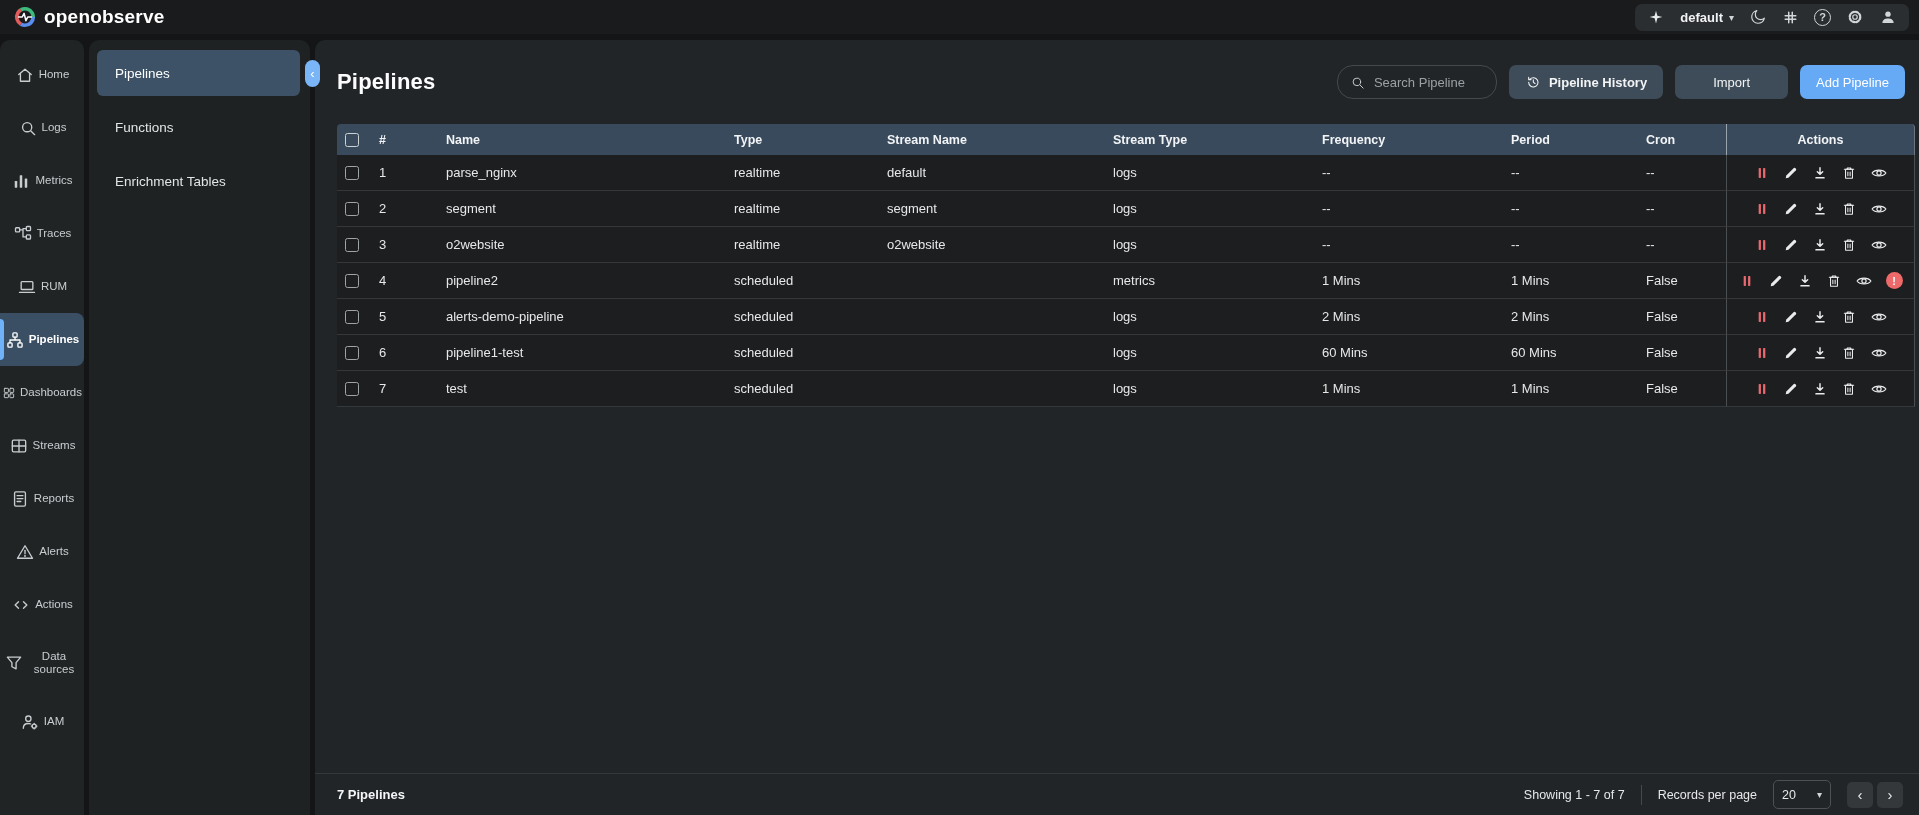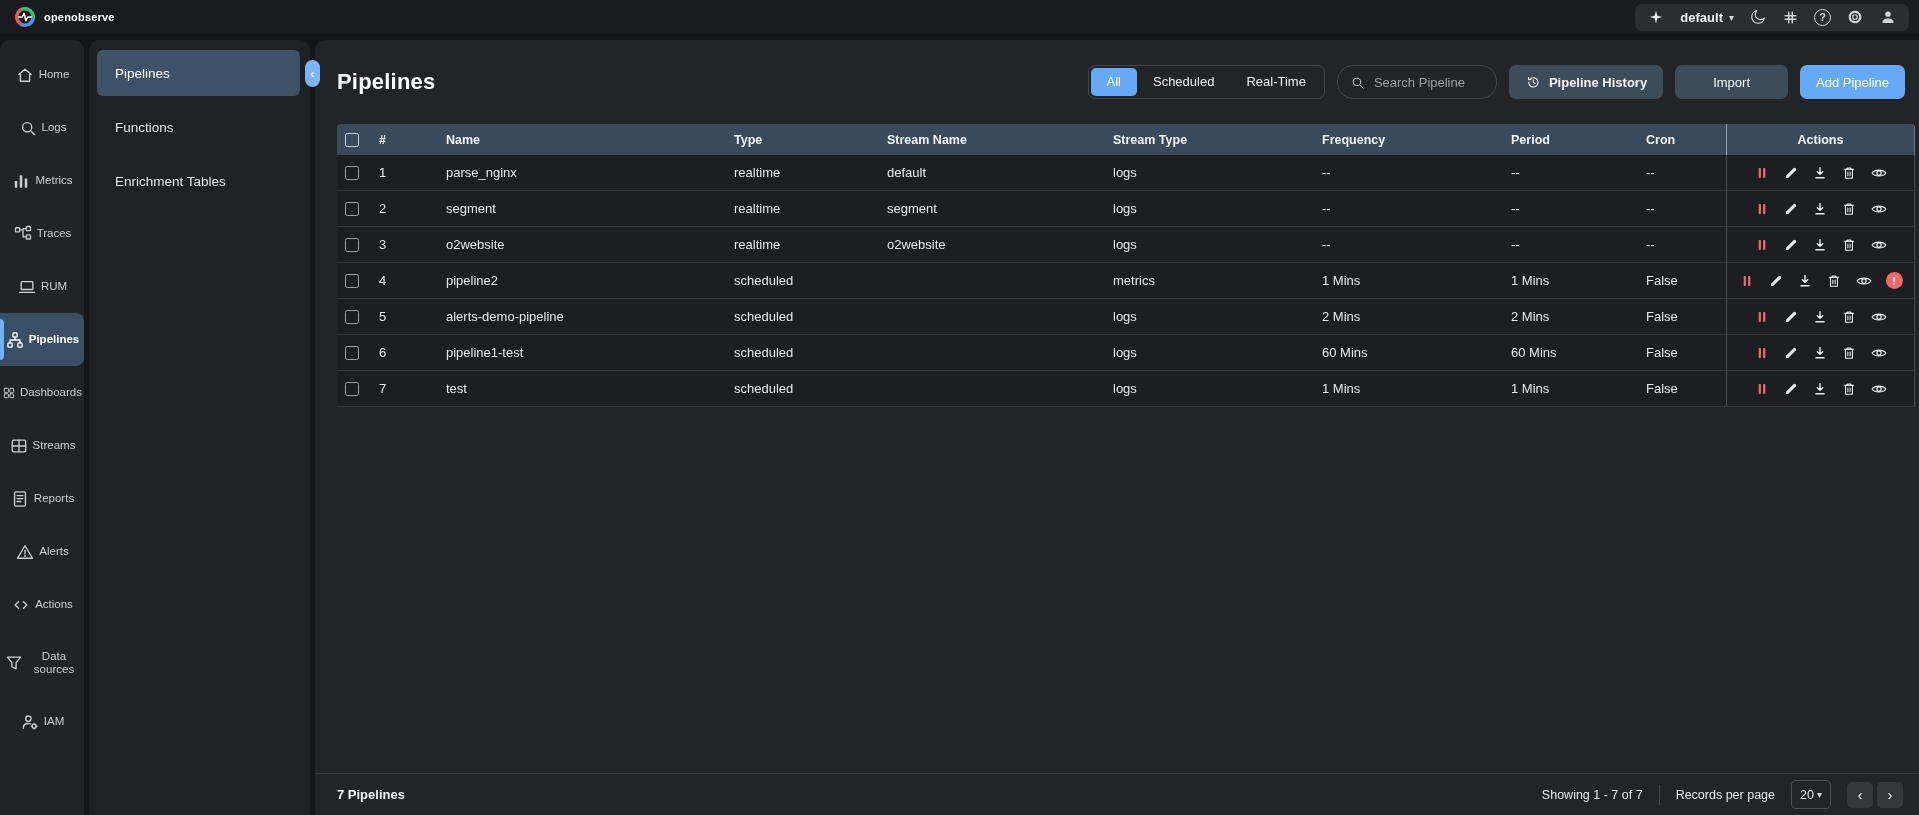--- a/index.html
+++ b/index.html
@@ -7,21 +7,21 @@
   body {
     background:#141516; color:#e8eaeb;
     font-family:"Liberation Sans", sans-serif; font-size:13px;
   }
   svg { display:block; }
   .ic { stroke:currentColor; fill:none; stroke-width:1.6; stroke-linecap:round; stroke-linejoin:round; }
 
   
   .topbar { height:34px; background:#1a1b1d; display:flex; align-items:center; padding:0 10px 0 14px; }
   .brand { display:flex; align-items:center; gap:8px; }
-  .brand-name { font-size:11px; font-weight:bold; color:#fff; letter-spacing:.2px; }
+  .brand-name { font-size:19px; font-weight:bold; color:#fff; letter-spacing:.2px; }
   .topbar-right {
     margin-left:auto; height:27px; background:#2b2e30; border-radius:7px;
     display:flex; align-items:center; gap:15px; padding:0 12px; color:#d3d6d8;
   }
   .org { display:flex; align-items:center; gap:6px; cursor:pointer; }
   .org-label { font-size:13px; font-weight:bold; color:#f0f2f3; }
   .caret { font-size:10px; color:#cfd3d5; }
   .help-badge { width:17px; height:17px; border:1.6px solid #d3d6d8; border-radius:50%;
     display:flex; align-items:center; justify-content:center; font-size:11px; font-weight:bold; }
 
@@ -95,21 +95,21 @@
   .err { width:17px; height:17px; background:#ee6a6a; border-radius:50%; color:#fff;
     font-size:11px; font-weight:bold; display:flex; align-items:center; justify-content:center;
     cursor:pointer; }
 
   
   .table-footer { height:42px; border-top:1px solid #35383a; display:flex; align-items:center;
     padding:0 16px 0 22px; }
   .row-count { font-size:13px; font-weight:bold; color:#f4f6f7; }
   .pager { margin-left:auto; display:flex; align-items:center; gap:16px; font-size:12.5px; color:#e6e8e9; }
   .vdiv { width:1px; height:20px; background:#46494b; }
-  .per-page { width:40px; height:29px; border:1px solid #4d5154; border-radius:5px;
+  .per-page { width:58px; height:29px; border:1px solid #4d5154; border-radius:5px;
     display:flex; align-items:center; justify-content:space-between; padding:0 8px; cursor:pointer; }
   .page-btns { display:flex; gap:4px; }
   .page-btn { width:26px; height:26px; background:#34383b; border:none; border-radius:5px;
     color:#eceeef; font-size:15px; line-height:24px; cursor:pointer; padding:0; }
 </style>
 </head>
 <body>
 
 <header class="topbar">
   <div class="brand">
@@ -273,25 +273,20 @@
       <span>Enrichment Tables</span>
     </div>
   </aside>
 
   <main class="main">
     <button class="collapse-btn">‹</button>
 
     <div class="main-header">
       <h1 class="page-title">Pipelines</h1>
       <div class="controls">
-        <div class="tabs">
-          <div class="tab active">All</div>
-          <div class="tab">Scheduled</div>
-          <div class="tab">Real-Time</div>
-        </div>
         <div class="search-box">
           <svg class="ic" width="15" height="15" viewBox="0 0 24 24">
               <circle cx="11" cy="11" r="6"></circle>
               <path d="M16 16 L21 21"></path>
             </svg>
           <input type="text" placeholder="Search Pipeline" style="">
         </div>
         <button class="btn btn-dark">
           <svg class="ic" width="16" height="16" viewBox="0 0 24 24">
               <path d="M5.5 12.5 a7 7 0 1 0 2-4.9"></path>

